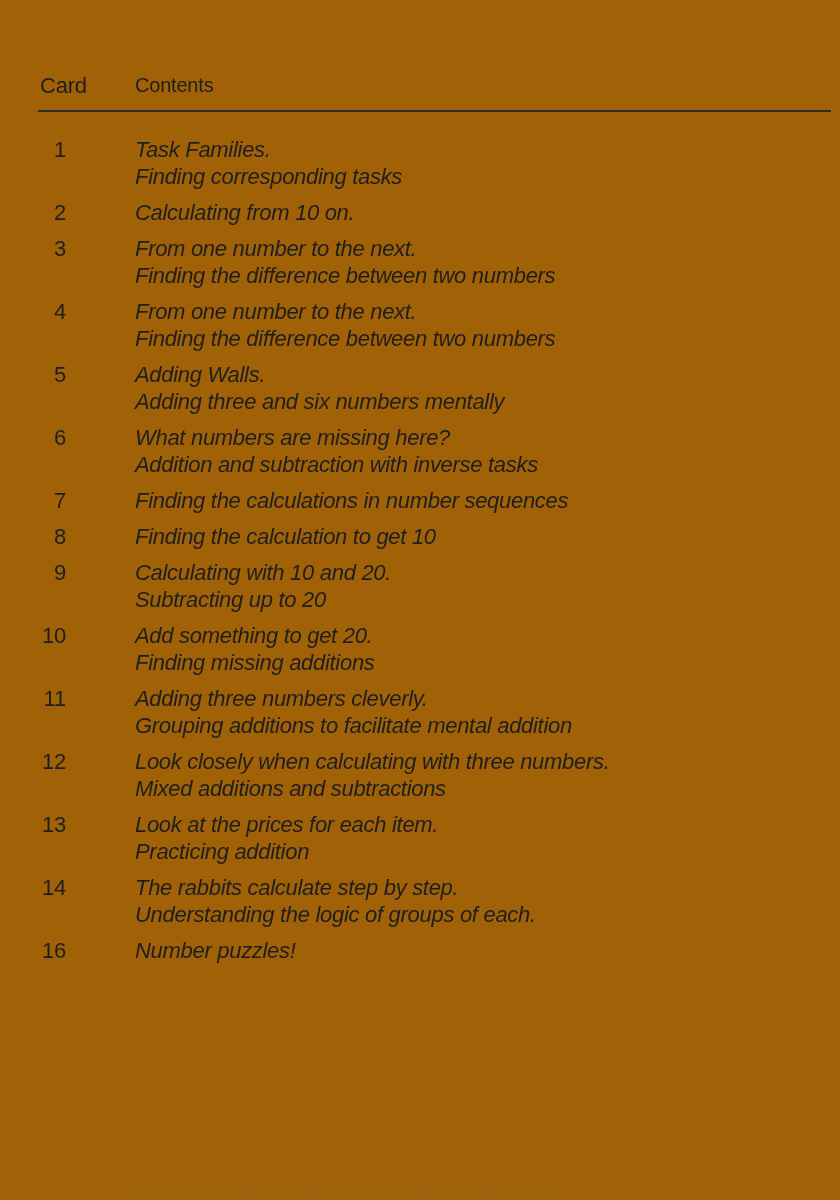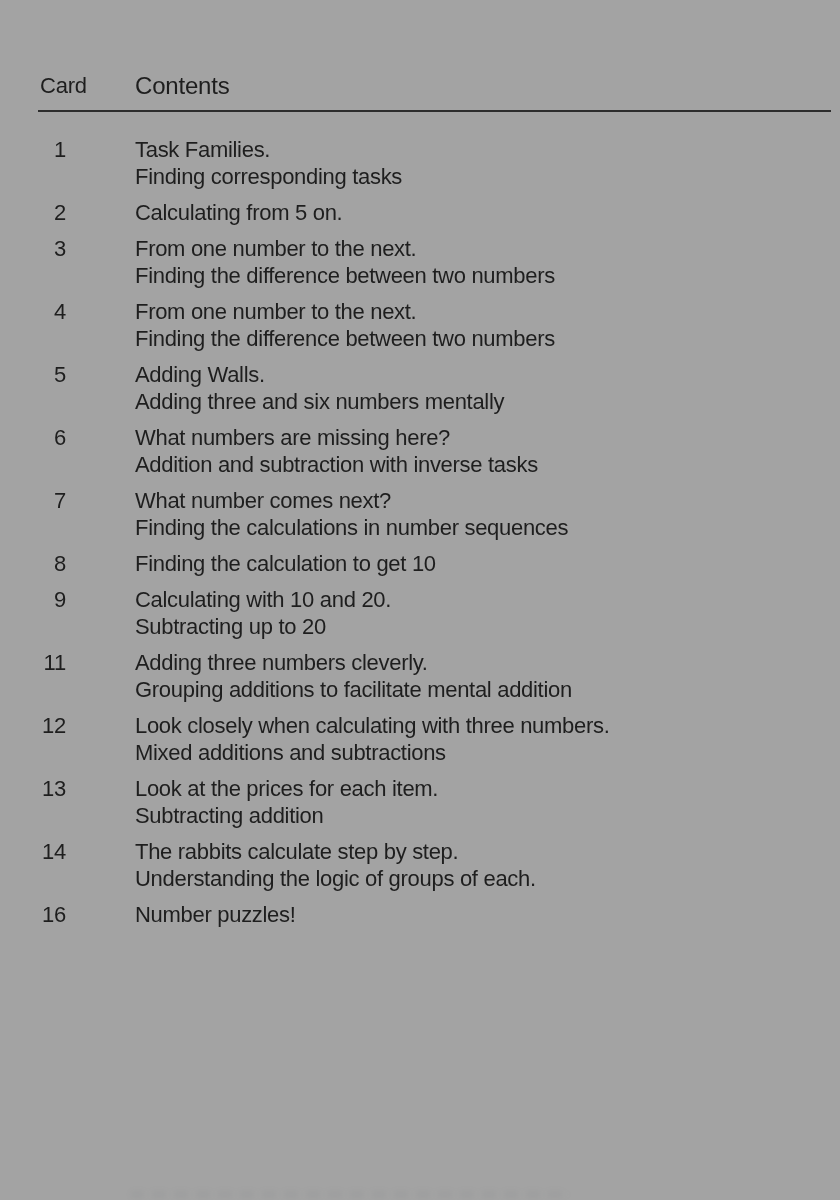--- a/index.html
+++ b/index.html
@@ -11,35 +11,35 @@
     height: 1200px;
     background: #fdfdfc;
     font-family: "Liberation Sans", sans-serif;
     color: #1e1e1e;
     overflow: hidden;
   }
   .page {
     position: relative;
     width: 840px;
     height: 1200px;
-    background: #a3a3a3;
+    background: #a16207;
   }
   .toc-header-card {
     position: absolute;
     top: 72px;
     left: 40px;
     font-size: 22px;
     line-height: 27px;
     letter-spacing: -0.2px;
   }
   .toc-header-contents {
     position: absolute;
     top: 72px;
     left: 135px;
-    font-size: 24px;
+    font-size: 20px;
     line-height: 27px;
     letter-spacing: -0.2px;
     text-align: right;
   }
   .header-rule {
     position: absolute;
     top: 110px;
     left: 38px;
     width: 793px;
     height: 2px;
@@ -60,20 +60,21 @@
     flex: none;
     width: 66px;
     text-align: right;
     font-size: 22px;
     line-height: 27px;
     letter-spacing: -0.2px;
   }
   .row-content {
     flex: 1;
     padding-left: 69px;
+    font-style: italic;
   }
   .entry-title, .entry-subtitle {
     font-size: 22px;
     line-height: 27px;
     letter-spacing: -0.3px;
     white-space: nowrap;
   }
   .bleed-artifact {
     position: absolute;
     left: 130px;
@@ -106,21 +107,21 @@
     <div class="card-number">1</div>
     <div class="row-content">
       <div class="entry-title">Task Families.</div>
       <div class="entry-subtitle">Finding corresponding tasks</div>
     </div>
   </div>
 
   <div class="toc-row">
     <div class="card-number">2</div>
     <div class="row-content">
-      <div class="entry-title">Calculating from 5 on.</div>
+      <div class="entry-title">Calculating from 10 on.</div>
     </div>
   </div>
 
   <div class="toc-row">
     <div class="card-number">3</div>
     <div class="row-content">
       <div class="entry-title">From one number to the next.</div>
       <div class="entry-subtitle">Finding the difference between two numbers</div>
     </div>
   </div>
@@ -145,40 +146,46 @@
     <div class="card-number">6</div>
     <div class="row-content">
       <div class="entry-title">What numbers are missing here?</div>
       <div class="entry-subtitle">Addition and subtraction with inverse tasks</div>
     </div>
   </div>
 
   <div class="toc-row">
     <div class="card-number">7</div>
     <div class="row-content">
-      <div class="entry-title">What number comes next?</div>
       <div class="entry-subtitle">Finding the calculations in number sequences</div>
     </div>
   </div>
 
   <div class="toc-row">
     <div class="card-number">8</div>
     <div class="row-content">
       <div class="entry-subtitle">Finding the calculation to get 10</div>
     </div>
   </div>
 
   <div class="toc-row">
     <div class="card-number">9</div>
     <div class="row-content">
       <div class="entry-title">Calculating with 10 and 20.</div>
       <div class="entry-subtitle">Subtracting up to 20</div>
     </div>
   </div>
 
+  <div class="toc-row">
+    <div class="card-number">10</div>
+    <div class="row-content">
+      <div class="entry-title">Add something to get 20.</div>
+      <div class="entry-subtitle">Finding missing additions</div>
+    </div>
+  </div>
 
   <div class="toc-row">
     <div class="card-number">11</div>
     <div class="row-content">
       <div class="entry-title">Adding three numbers cleverly.</div>
       <div class="entry-subtitle">Grouping additions to facilitate mental addition</div>
     </div>
   </div>
 
   <div class="toc-row">
@@ -186,21 +193,21 @@
     <div class="row-content">
       <div class="entry-title">Look closely when calculating with three numbers.</div>
       <div class="entry-subtitle">Mixed additions and subtractions</div>
     </div>
   </div>
 
   <div class="toc-row">
     <div class="card-number">13</div>
     <div class="row-content">
       <div class="entry-title">Look at the prices for each item.</div>
-      <div class="entry-subtitle">Subtracting addition</div>
+      <div class="entry-subtitle">Practicing addition</div>
     </div>
   </div>
 
   <div class="toc-row">
     <div class="card-number">14</div>
     <div class="row-content">
       <div class="entry-title">The rabbits calculate step by step.</div>
       <div class="entry-subtitle">Understanding the logic of groups of each.</div>
     </div>
   </div>

